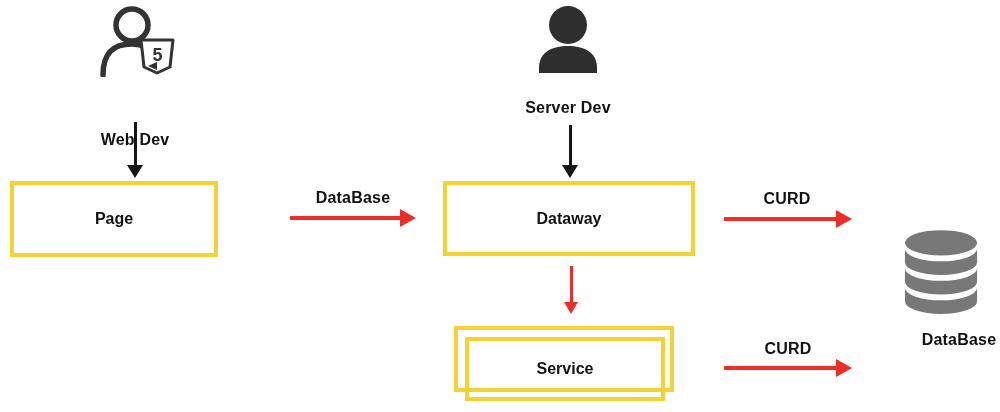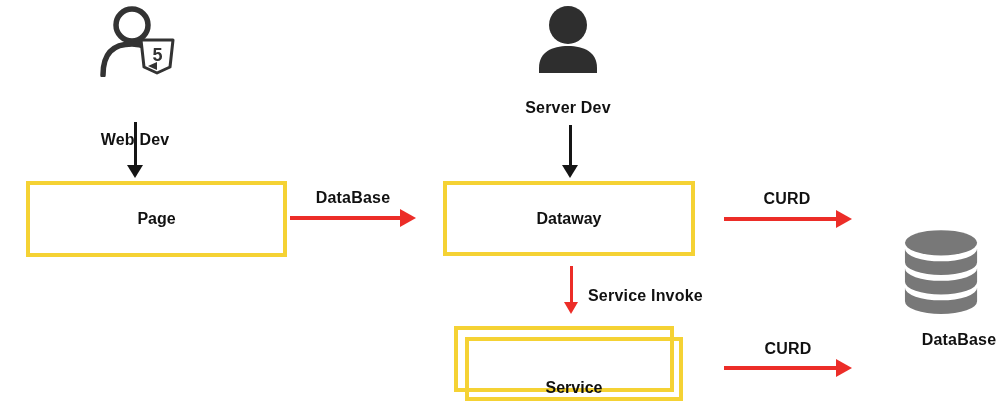--- a/index.html
+++ b/index.html
@@ -53,21 +53,21 @@
       <text x="61.5" y="56" text-anchor="middle" font-size="18" font-weight="bold" fill="#333">5</text>
     </svg>
   </div>
   <div class="lbl" style="left:135px;top:104px;margin-top:27px;">Web Dev</div>
 
   <div class="varrow" style="left:127px;top:122px;height:56px;">
       <i class="shaft"></i>
       <i class="head"></i>
     </div>
 
-  <div class="node" style="left:10px;top:181px;width:261px;height:76px;margin-left:16px;">
+  <div class="node" style="left:10px;top:181px;width:208px;height:76px;">
     <span>Page</span>
   </div>
 
   <div class="lbl" style="left:353px;top:189px;">DataBase</div>
   <div class="harrow" style="left:290px;top:209px;width:126px;">
       <i class="shaft"></i>
       <i class="head"></i>
     </div>
 
   <div class="icon-wrap" style="left:528px;top:5px;">
@@ -90,24 +90,23 @@
   <div class="lbl" style="left:787px;top:190px;">CURD</div>
   <div class="harrow" style="left:724px;top:210px;width:128px;">
       <i class="shaft"></i>
       <i class="head"></i>
     </div>
 
   <div class="varrow red" style="left:563px;top:266px;height:48px;">
       <i class="shaft"></i>
       <i class="head"></i>
     </div>
-  <div class="lbl lbl-left" style="left:588px;top:287px;">Service Invoke</div>
 
   <div class="node hollow" style="left:454px;top:326px;width:220px;height:66px;"></div>
-  <div class="node hollow" style="left:465px;top:337px;width:218px;height:64px;align-items:flex-end;">
+  <div class="node hollow" style="left:465px;top:337px;width:200px;height:64px;">
     <span>Service</span>
   </div>
 
   <div class="lbl" style="left:788px;top:340px;">CURD</div>
   <div class="harrow" style="left:724px;top:359px;width:128px;">
       <i class="shaft"></i>
       <i class="head"></i>
     </div>
 
   <div class="icon-wrap" style="left:903px;top:230px;">

